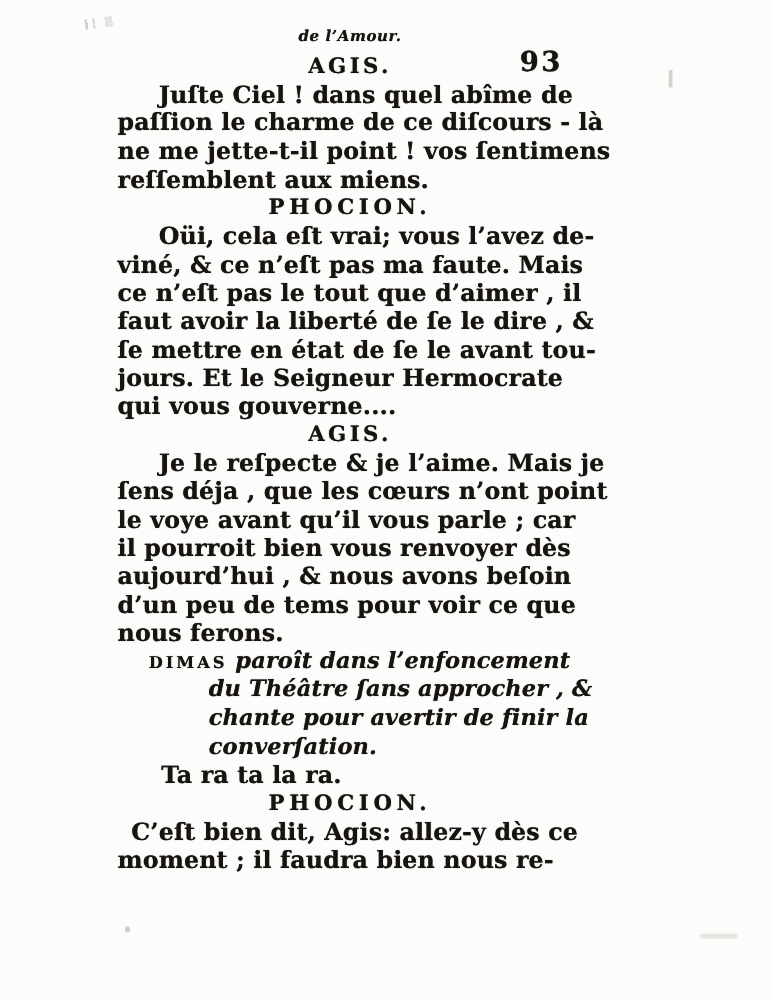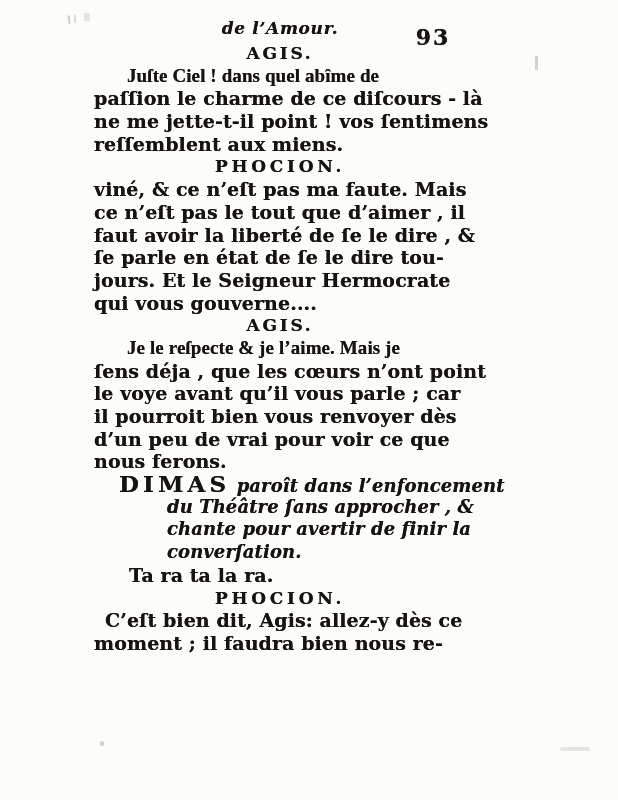--- a/index.html
+++ b/index.html
@@ -17,60 +17,60 @@
     width:372px;
   }
   .header-row{
     position:relative;
     height:24px;
     text-align:center;
   }
   .running-header{
     font-style:italic;
     font-weight:bold;
-    font-size:17px;
+    font-size:12px;
     letter-spacing:.04em;
     text-shadow:0 0 .6px rgba(22,19,16,.85);
   }
   .page-number{
     position:absolute;
-    right:16px; top:6px;
+    right:16px; top:19px;
     font-weight:bold;
     font-size:22px;
     letter-spacing:.08em;
     text-shadow:0 0 .7px rgba(22,19,16,.9);
   }
   .ln{
     line-height:22.7px;
     height:22.7px;
     white-space:nowrap;
     font-weight:bold;
     font-size:19px;
     letter-spacing:.005em;
     text-shadow:0 0 .6px rgba(22,19,16,.85);
   }
   .ln.h{
     text-align:center;
     font-size:17px;
     letter-spacing:.16em;
   }
   .ln.hp{ letter-spacing:.22em;text-align:center; }
-  .ln.ind{ padding-left:33px;font-family:Liberation Serif, serif; }
+  .ln.ind{ padding-left:33px; }
   .ln.ind-sm{ padding-left:35px; }
   .ln.ind-xs{ padding-left:11px; }
   .ln.stage{
     padding-left:25px;
     font-style:italic;
     font-size:18px;
   }
   .ln.stage.cont{ padding-left:73px; }
   .speaker{
     font-style:normal;
     letter-spacing:.18em;
-    font-size:23px;
+    font-size:13px;
   }
   .stage-text{ }
   
   .smudge-top-left{
     position:absolute; left:68px; top:14px;
     width:26px; height:8px;
     background:
       linear-gradient(90deg, rgba(150,150,148,.45) 0 2px, transparent 2px 6px,
         rgba(160,160,158,.35) 6px 8px, transparent 8px 16px,
         rgba(170,170,168,.30) 16px 22px, transparent 22px);
@@ -102,32 +102,34 @@
     <span class="running-header">de l’Amour.</span>
     <span class="page-number">93</span>
   </div>
   <div>
       <div class="ln h">AGIS.</div>
       <div class="ln ind">Juſte Ciel ! dans quel abîme de</div>
       <div class="ln">paſſion le charme de ce diſcours - là</div>
       <div class="ln">ne me jette-t-il point ! vos ſentimens</div>
       <div class="ln">reſſemblent aux miens.</div>
       <div class="ln h hp">PHOCION.</div>
+      <div class="ln ind">Oüi, cela eſt vrai; vous l’avez de-</div>
       <div class="ln">viné, &amp; ce n’eſt pas ma faute. Mais</div>
       <div class="ln">ce n’eſt pas le tout que d’aimer , il</div>
       <div class="ln">faut avoir la liberté de ſe le dire , &amp;</div>
-      <div class="ln">ſe parle en état de ſe le dire tou-</div>
+      <div class="ln">ſe mettre en état de ſe le avant tou-</div>
       <div class="ln">jours.  Et le Seigneur Hermocrate</div>
       <div class="ln">qui vous gouverne....</div>
       <div class="ln h">AGIS.</div>
       <div class="ln ind">Je le reſpecte &amp; je l’aime. Mais je</div>
       <div class="ln">ſens déja , que les cœurs n’ont point</div>
       <div class="ln">le voye avant qu’il vous parle ; car</div>
       <div class="ln">il pourroit bien vous renvoyer dès</div>
-      <div class="ln">d’un peu de vrai pour voir ce que</div>
+      <div class="ln">aujourd’hui , &amp; nous avons beſoin</div>
+      <div class="ln">d’un peu de tems pour voir ce que</div>
       <div class="ln">nous ferons.</div>
       <div class="ln stage"><span class="speaker">DIMAS</span> <span class="stage-text">paroît dans l’enfoncement</span></div>
       <div class="ln stage cont">du Théâtre ſans approcher , &amp;</div>
       <div class="ln stage cont">chante pour avertir de finir la</div>
       <div class="ln stage cont">converſation.</div>
       <div class="ln ind-sm">Ta ra ta la ra.</div>
       <div class="ln h hp">PHOCION.</div>
       <div class="ln ind-xs">C’eſt bien dit, Agis: allez-y dès ce</div>
       <div class="ln">moment ; il faudra bien nous re-</div>
     </div>

